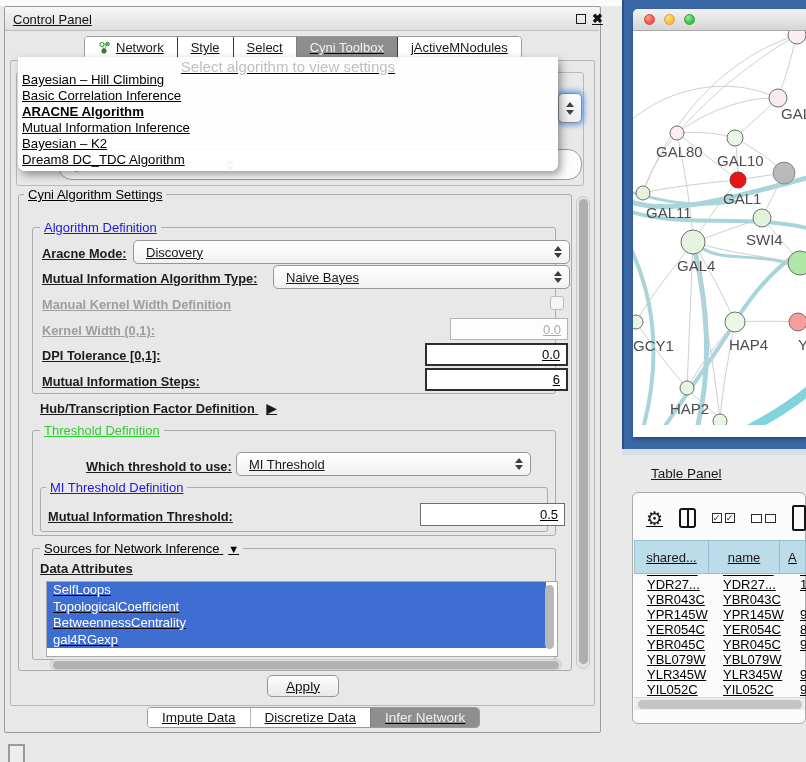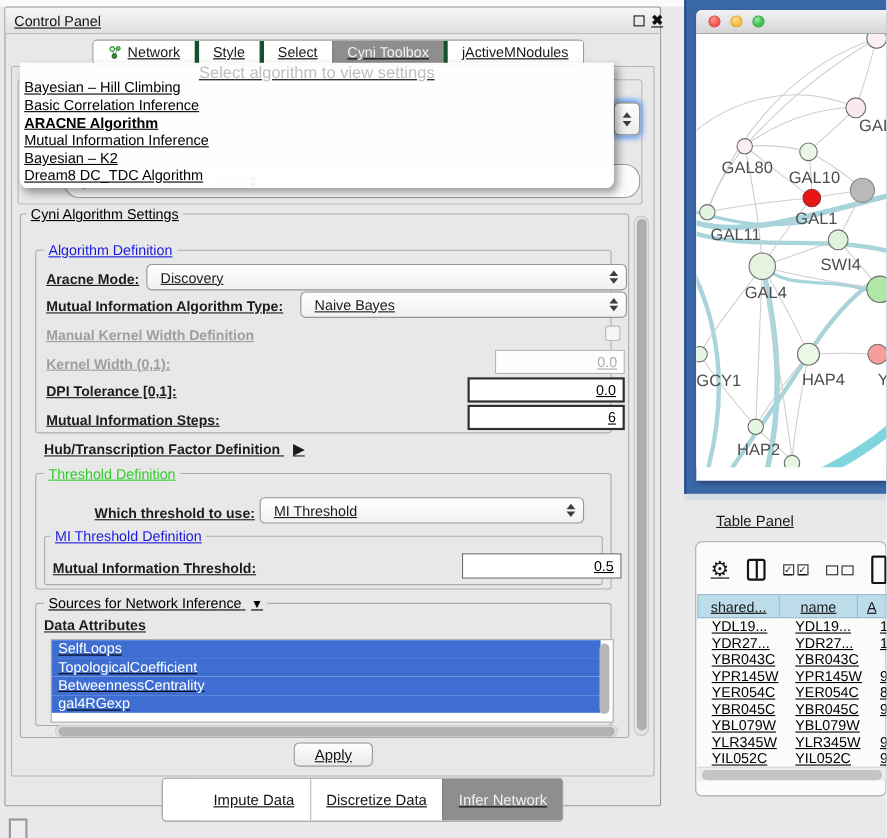--- a/index.html
+++ b/index.html
@@ -14,21 +14,21 @@
   .top-strip { left:0; top:0; width:622px; height:6px; background:#FBFBFB; }
   .cp-titlebar { left:5px; top:7px; width:594px; height:24px;
                  background:linear-gradient(#F6F6F6,#E0E0E0); border-bottom:1px solid #BDBDBD; }
   .cp-title { left:13px; top:12px; font-size:13px; color:#111; }
   .float-btn { left:576px; top:14px; width:10px; height:10px; border:1.6px solid #1A1A1A; background:transparent; }
   .close-btn { left:592px; top:11px; font-size:13px; font-weight:bold; color:#111; }
 
   .tabstrip { left:84px; top:36px; height:23px; display:flex; border:1px solid #9A9A9A;
               border-radius:4px; overflow:hidden; background:#FFF; }
   .tab { display:flex; align-items:center; gap:5px; padding:0 13px; font-size:13px; color:#1A1A1A;
-         border-left:4px solid #14532d; background:#FFF; white-space:nowrap; }
+         border-left:1px solid #14532d; background:#FFF; white-space:nowrap; }
   .tab:first-child { border-left:none; }
   .tab.sel { background:#8E8E8E; color:#F2F2F2; border-left:1px solid #7D7D7D; }
 
   .content { left:10px; top:60px; width:585px; height:646px; border:1px solid #B6B6B6;
              background:#E8E8E8; border-radius:2px; }
 
   
   .grp { border:1px solid #ACACAC; border-radius:3px; background:transparent; }
   .legend { font-size:13px; background:#E8E8E8; padding:0 4px; white-space:nowrap; }
   .legend.blue { color:#1A1ADF; }
@@ -77,21 +77,21 @@
 
   
   .attr-list { background:#FFF; border:1px solid #A8A8A8; }
   .attr-row { height:16.5px; line-height:16.5px; font-size:13px; color:#FFF; background:#3E6ED2;
               padding-left:6px; width:499px; white-space:nowrap; }
   .list-vthumb { position:absolute; right:3px; top:3px; width:9px; height:64px; background:#B8B8B8; border-radius:5px; }
 
   .btn { background:linear-gradient(#FEFEFE,#E9E9E9); border:1px solid #979797; border-radius:5px;
          font-size:13.5px; color:#111; display:flex; align-items:center; justify-content:center; }
 
-  .seg { display:flex; height:40px; border:1px solid #9A9A9A; border-radius:4px; overflow:hidden; background:#FFF;padding-left:32px; }
+  .seg { display:flex; height:21px; border:1px solid #9A9A9A; border-radius:4px; overflow:hidden; background:#FFF; }
   .seg .sgi { display:flex; align-items:center; padding:0 14px; font-size:13.5px; color:#141414;
               border-left:1px solid #B9B9B9; background:#FFF; white-space:nowrap; }
   .seg .sgi:first-child { border-left:none; }
   .seg .sgi.sel { background:#8E8E8E; color:#F0F0F0; border-left-color:#7D7D7D; }
 
   .dock-icon { left:8px; top:744px; width:17px; height:20px; border:2px solid #9A9A9A; background:#EDEDED; }
 
   
   .net-panel { left:622px; top:0; width:184px; height:449px; background:#3A67A6;
                border-left:2px solid #27508C; }
@@ -113,21 +113,21 @@
   .tp-toolbar { left:632px; top:498px; width:174px; height:40px; display:flex; align-items:center;
                 gap:16px; padding-left:14px; z-index:3; }
   .gear { font-size:19px; color:#181818; line-height:1; }
   .cols-icon { width:23px; height:20px; border:2.2px solid #141414; border-radius:3px; position:relative; }
   .cols-icon::after { content:""; position:absolute; left:50%; top:0; bottom:0; width:2.2px; background:#141414; }
   .cbpair { display:flex; gap:3px; }
   .cb { width:10px; height:10px; border:1.6px solid #2B2B2B; font-size:9px; line-height:8px; text-align:center; color:#222; }
   .rect { width:11px; height:9px; border:1.6px solid #2B2B2B; }
   .part-icon { width:20px; height:26px; border:2.2px solid #141414; border-radius:2px; }
 
-  .tp-header { left:634px; top:540px; width:172px; height:22px; display:flex; z-index:2; }
+  .tp-header { left:634px; top:540px; width:172px; height:34px; display:flex; z-index:2; }
   .th-cell { background:#BBDCE8; border:1px solid #97C0CE; border-left:none; font-size:13px; color:#1A1A1A;
              display:flex; align-items:center; justify-content:center; }
   .th-cell:first-child { border-left:1px solid #97C0CE; }
   .tp-rows { left:634px; top:562px; width:200px; z-index:1; }
   .tp-row { display:flex; height:15px; font-size:13px; color:#000; }
   .td1 { width:84px; padding-left:13px; overflow:hidden; white-space:nowrap; }
   .td2 { width:80px; padding-left:5px; overflow:hidden; white-space:nowrap; }
   .td3 { width:30px; padding-left:2px; white-space:nowrap; }
   .tp-hscroll { left:634px; top:697px; width:171px; height:13px; background:#EDEDED; border-top:1px solid #D8D8D8; z-index:4; }
   .tp-hthumb { position:absolute; left:4px; top:2px; width:164px; height:9px; background:#C4C4C4; border-radius:5px; }

